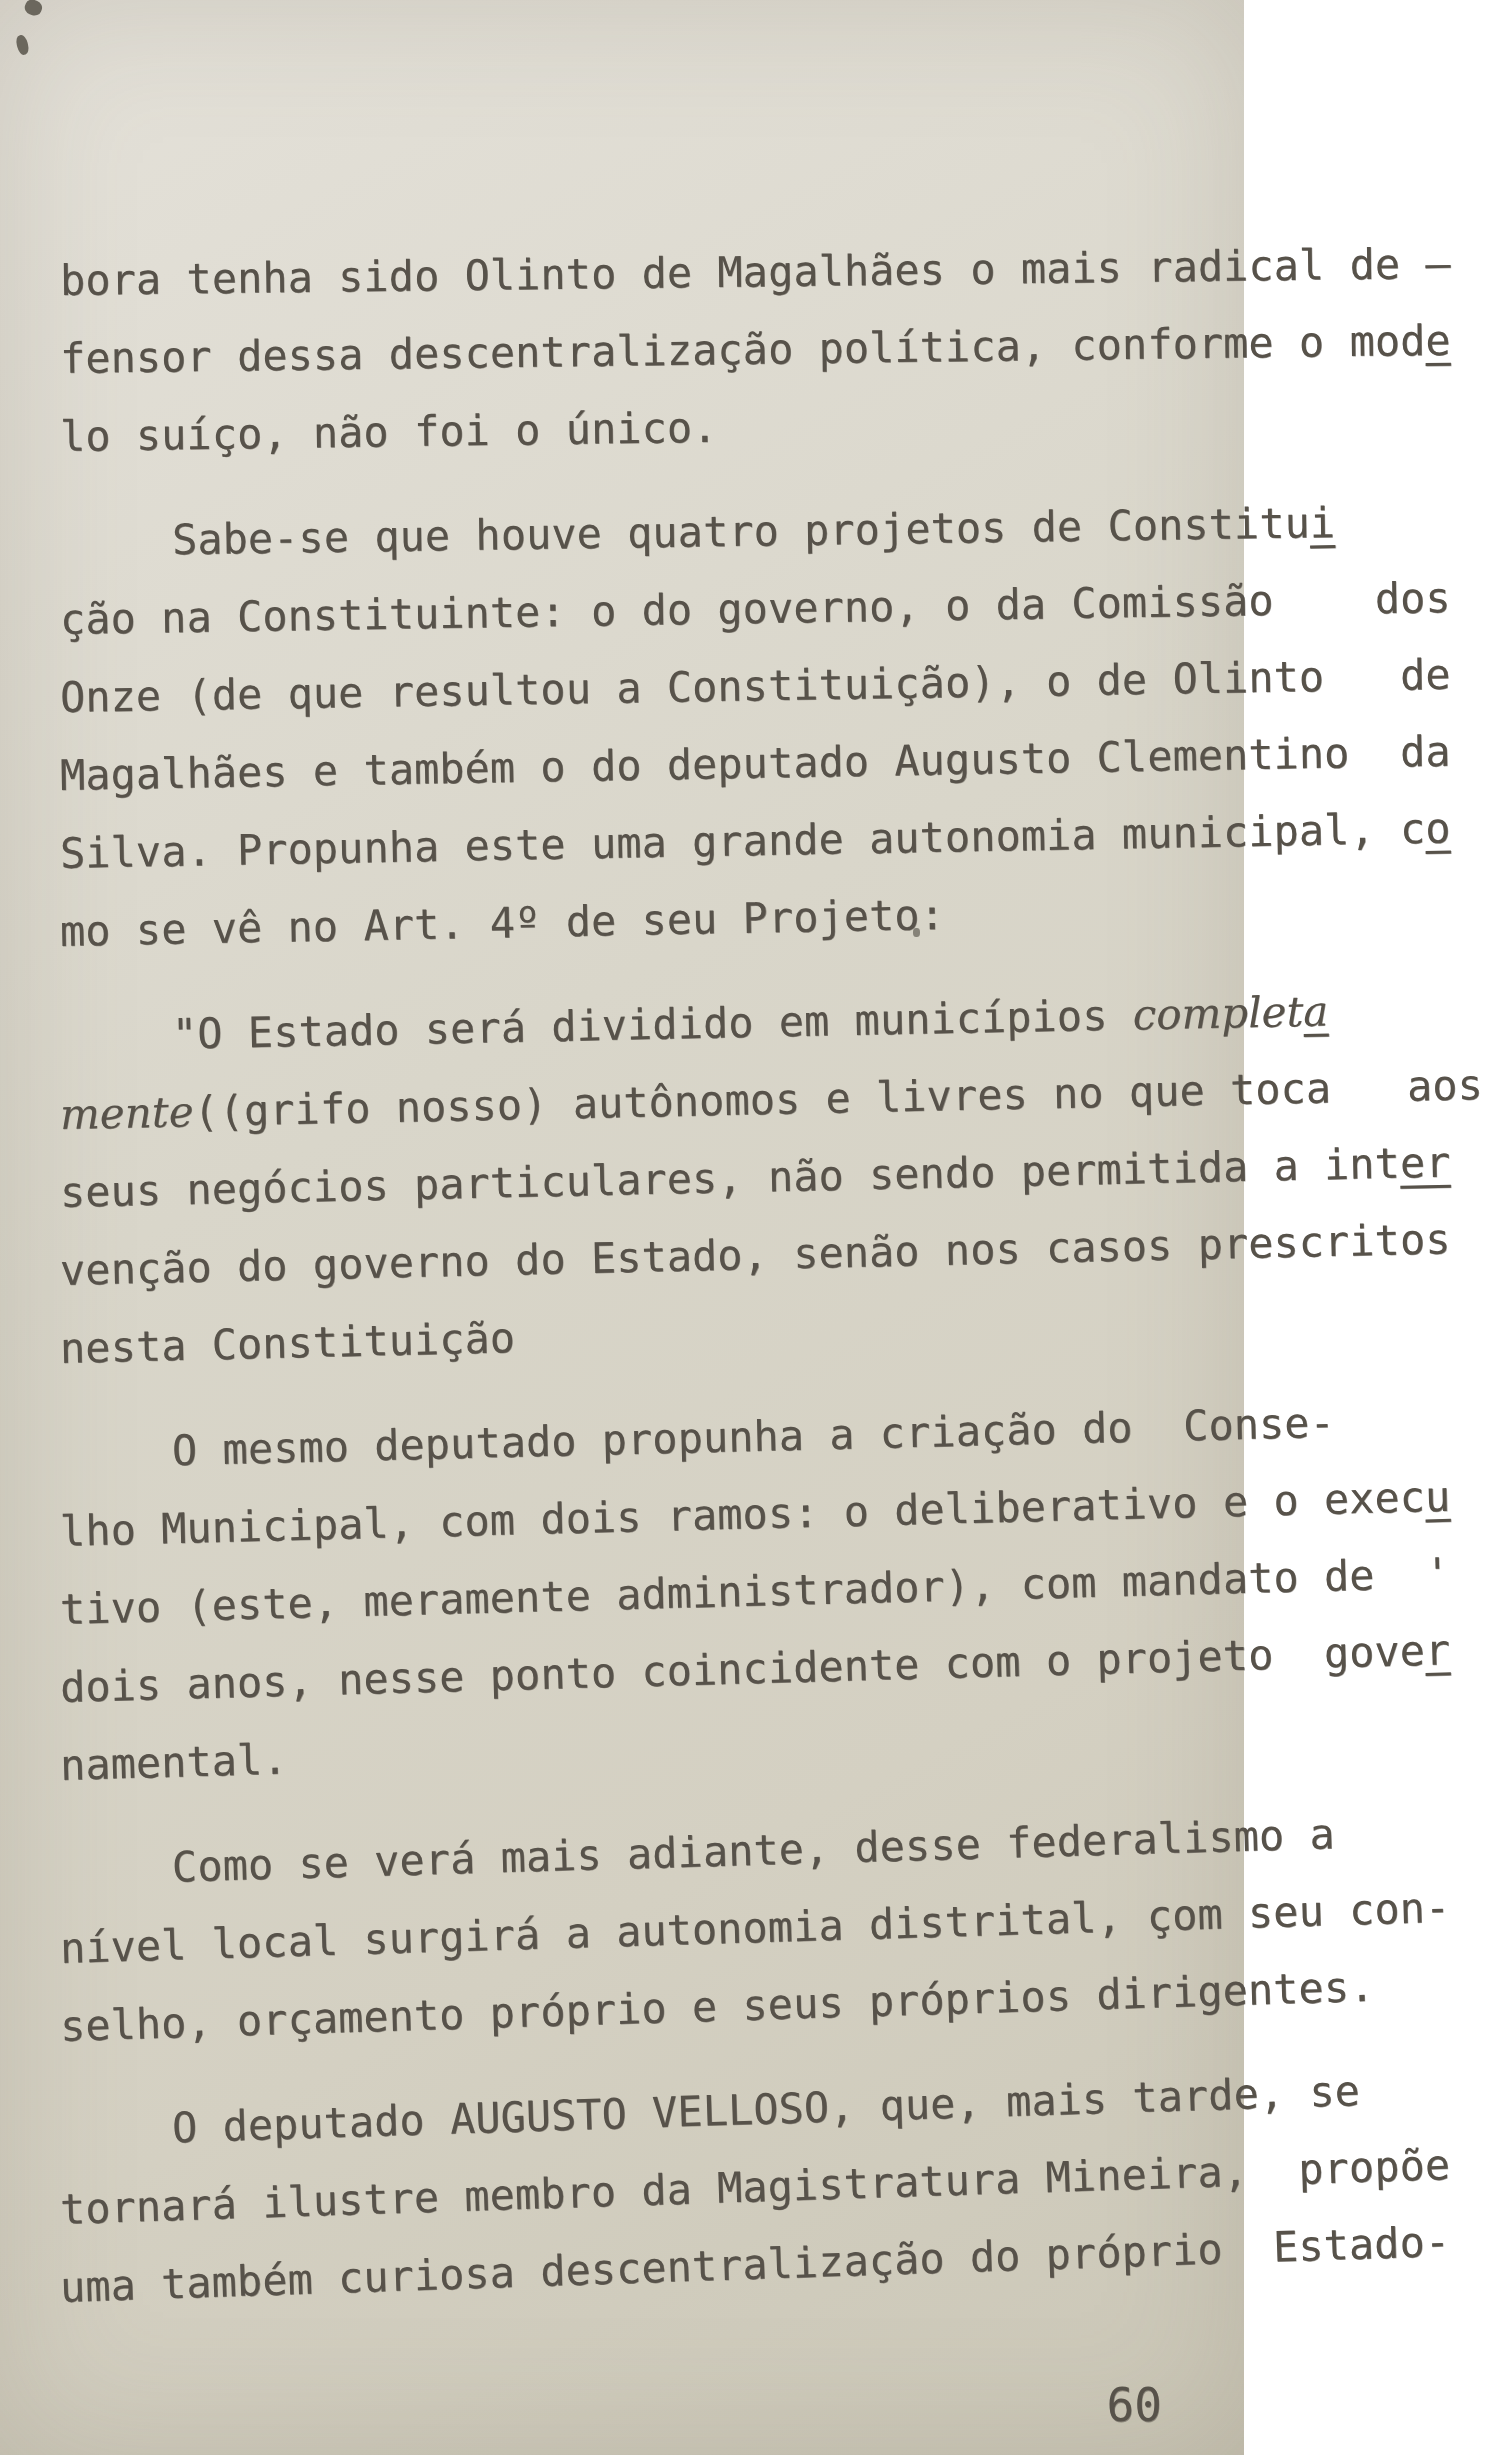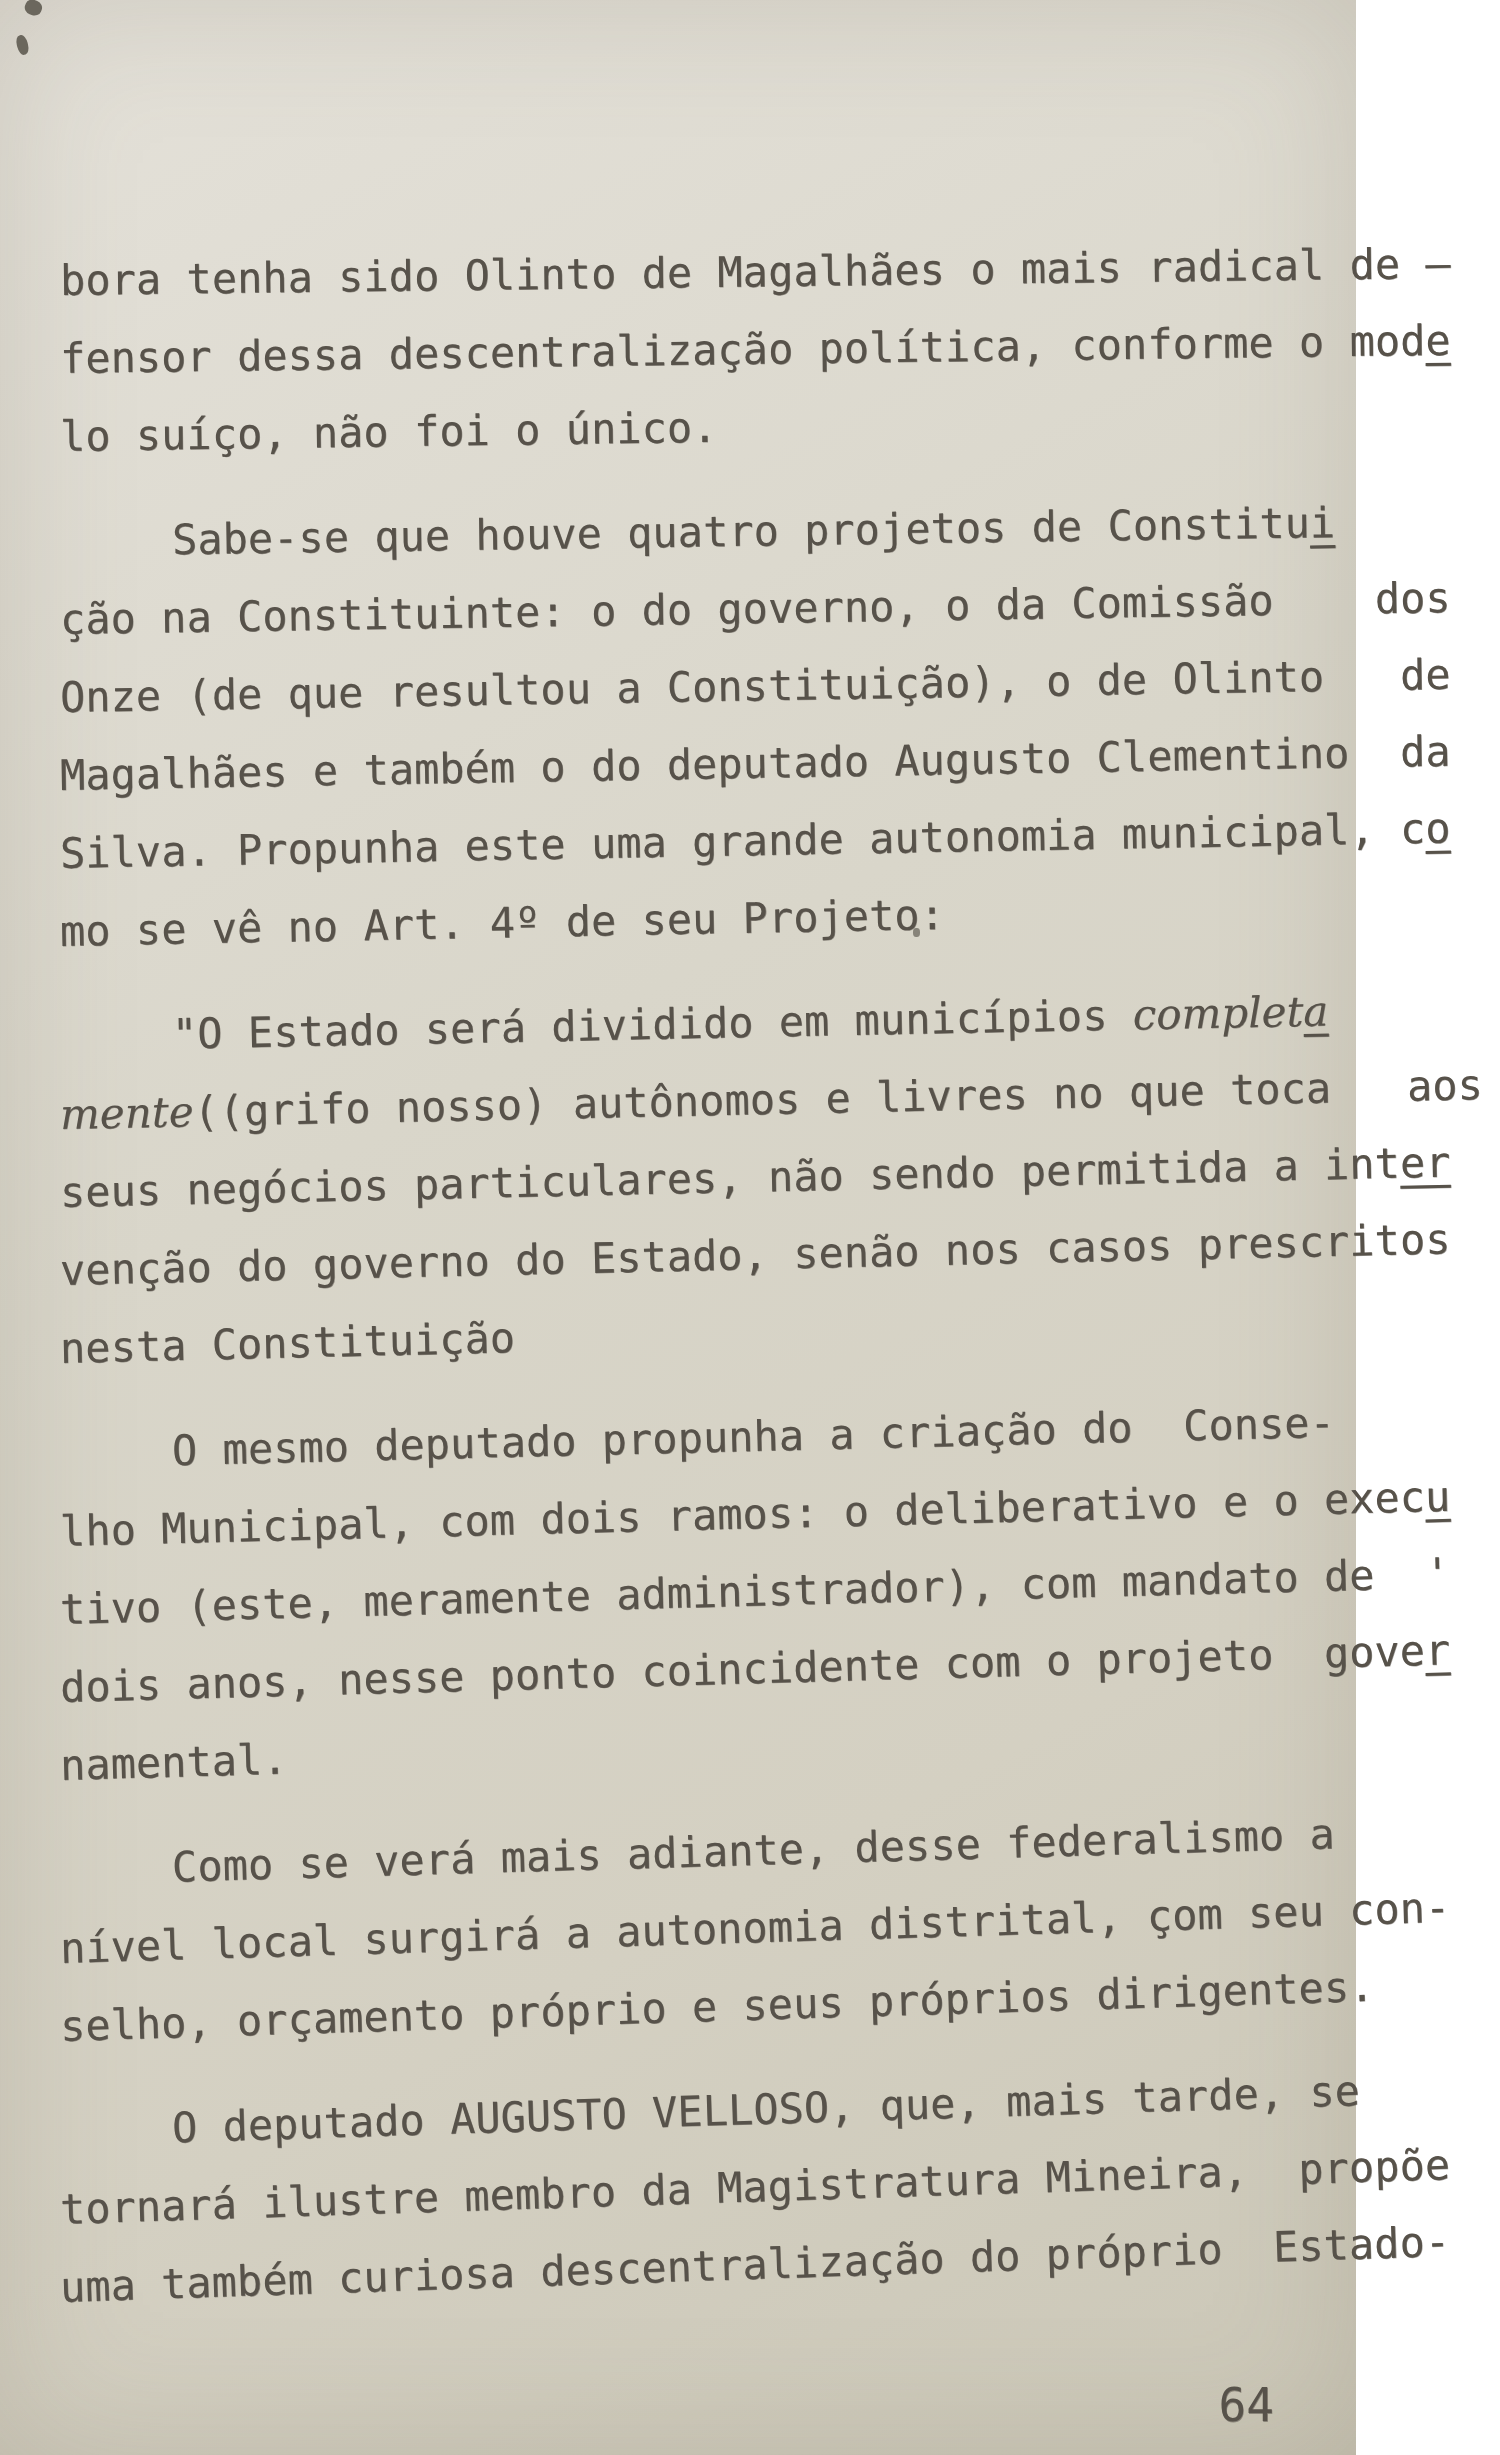--- a/index.html
+++ b/index.html
@@ -5,21 +5,21 @@
   :root{
     --paper:#d9d6ca;
     --ink:#57524a;
   }
   html,body{margin:0;padding:0;}
   body{
     width:1500px;height:2455px;overflow:hidden;
     font-family:"DejaVu Sans Mono", monospace;
   }
   .paper{
-    position:relative;width:1356px;height:2455px;
+    position:relative;width:1244px;height:2455px;
     background:linear-gradient(152deg,#e4e1d9 0%,var(--paper) 42%,#d4d0c2 72%,#cbc7b7 100%);
     box-shadow:inset 0 0 136px rgba(118,110,92,0.22);
     color:var(--ink);
   }
   .text-block{
     position:absolute;left:60px;top:242px;width:1417px;
   }
   .line{
     white-space:pre;
     font-size:42px;
@@ -82,15 +82,15 @@
       <div class="line" style="transform: rotate(-1.55deg);"><span class="seg">dois anos, nesse ponto coincidente com o projeto  gove</span><span class="seg ul">r</span></div>
       <div class="line" style="transform: rotate(-1.6deg);"><span class="seg">namental.</span></div>
       <div class="line indent para" style="transform: rotate(-1.65deg);"><span class="seg">Como se verá mais adiante, desse federalismo a</span></div>
       <div class="line" style="transform: rotate(-1.7deg);"><span class="seg">nível local surgirá a autonomia distrital, çom seu con-</span></div>
       <div class="line" style="transform: rotate(-1.75deg);"><span class="seg">selho, orçamento próprio e seus próprios dirigentes.</span></div>
       <div class="line indent para" style="transform: rotate(-1.8deg);"><span class="seg">O deputado AUGUSTO VELLOSO, que, mais tarde, se</span></div>
       <div class="line" style="transform: rotate(-1.85deg);"><span class="seg">tornará ilustre membro da Magistratura Mineira,  propõe</span></div>
       <div class="line" style="transform: rotate(-1.9deg);"><span class="seg">uma também curiosa descentralização do próprio  Estado-</span></div>
     </div>
 
-  <div class="page-number">64</div>
+  <div class="page-number">60</div>
 </div>
 
 
 </body></html>

